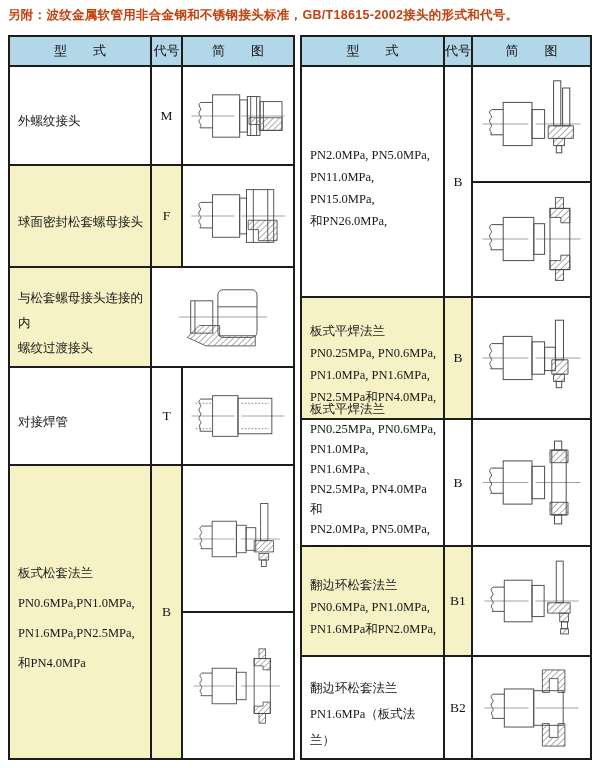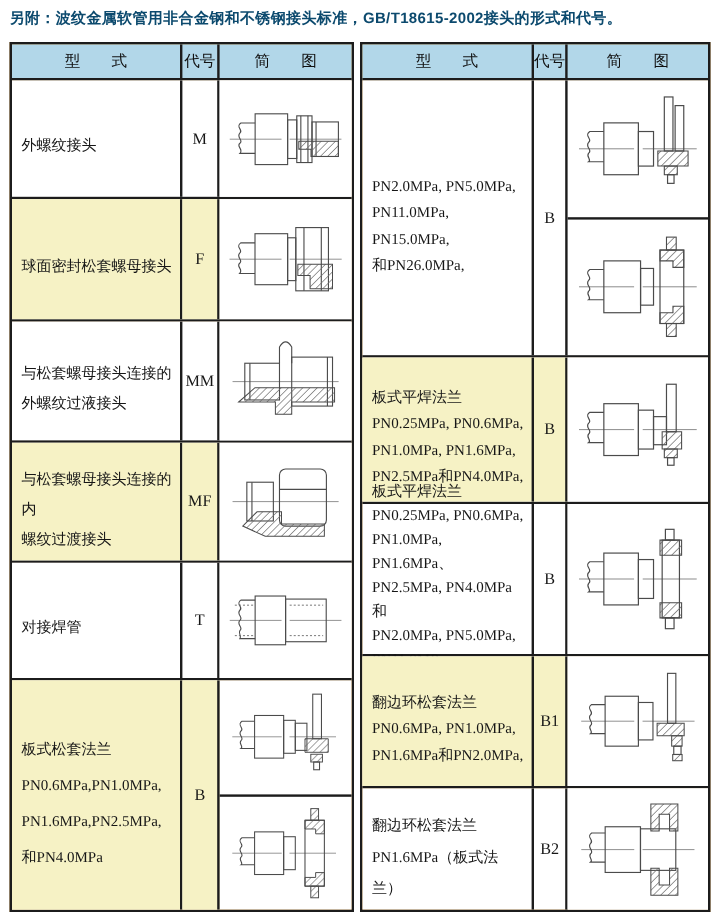--- a/index.html
+++ b/index.html
@@ -9,21 +9,21 @@
     width: 600px; height: 768px;
     background: #ffffff;
     font-family: "Liberation Serif", serif;
     color: #161616;
     overflow: hidden;
   }
   .title {
     position: absolute; top: 7px; left: 8px; width: 586px;
     font-family: "Liberation Sans", sans-serif;
     font-weight: bold; font-size: 12.5px; letter-spacing: .3px;
-    color: #0c4a6e;
+    color: #c2410c;
   }
   .tables { position: absolute; top: 35px; left: 8px; display: flex; gap: 5px; }
   .tbl {
     border: 2px solid #1c1c1c;
     height: 725px;
     display: flex; flex-direction: column;
     background: #a16207;
   }
   .tbl.lt { width: 287px; }
   .tbl.rt { width: 292px; }
@@ -126,45 +126,26 @@
             <rect class="ln" x="30" y="27" width="32" height="50"></rect>
             <rect class="ln" x="62" y="31" width="8" height="42"></rect>
             <rect class="ln" x="70" y="21" width="32" height="62"></rect>
             <line class="ln" x1="78" y1="21" x2="78" y2="83"></line>
               <line class="ln" x1="95" y1="21" x2="95" y2="83"></line>
             <path class="h" d="M72 57 h34 v24 h-22 v-13 h-12 z"></path>
           </svg>
         </div>
       </div>
 
-      <div class="row" style="height:101px">
-        <div class="c-type cell-type">
-          <div class="tl">与松套螺母接头连接的</div>
-          <div class="tl">外螺纹过液接头</div>
-        </div>
-        <div class="c-code cell-code">MM</div>
-        <div class="c-diag cell-diag">
-          <svg viewBox="0 0 120 104" width="102" height="90">
-            <line class="cl" x1="8" y1="52" x2="112" y2="52"></line>
-            <path class="ln" d="M54 34 V18 q6 -10 12 0 V34"></path>
-            <rect class="ln" x="20" y="34" width="34" height="36"></rect>
-            <line class="ln" x1="25" y1="34" x2="25" y2="70"></line>
-            <rect class="ln" x="66" y="28" width="40" height="48"></rect>
-            <line class="ln" x1="101" y1="28" x2="101" y2="76"></line>
-            <path class="h" d="M14 72 L30 58 H108 V72 H66 V84 H50 V72 Z"></path>
-          </svg>
-        </div>
-      </div>
 
       <div class="row yellow" style="height:100px">
         <div class="c-type cell-type">
           <div class="tl">与松套螺母接头连接的内</div>
           <div class="tl">螺纹过渡接头</div>
         </div>
-        <div class="c-code cell-code">MF</div>
         <div class="c-diag cell-diag">
           <svg viewBox="0 0 120 104" width="102" height="90">
             <line class="cl" x1="8" y1="52" x2="112" y2="52"></line>
             <rect class="ln" x="22" y="33" width="26" height="38"></rect>
             <line class="ln" x1="27" y1="33" x2="27" y2="71"></line>
             <rect class="ln" x="54" y="20" width="46" height="56" rx="6"></rect>
             <line class="ln" x1="54" y1="40" x2="100" y2="40"></line>
             <path class="h" d="M18 76 L32 62 H56 V74 H98 V86 H40 Z"></path>
           </svg>
         </div>

